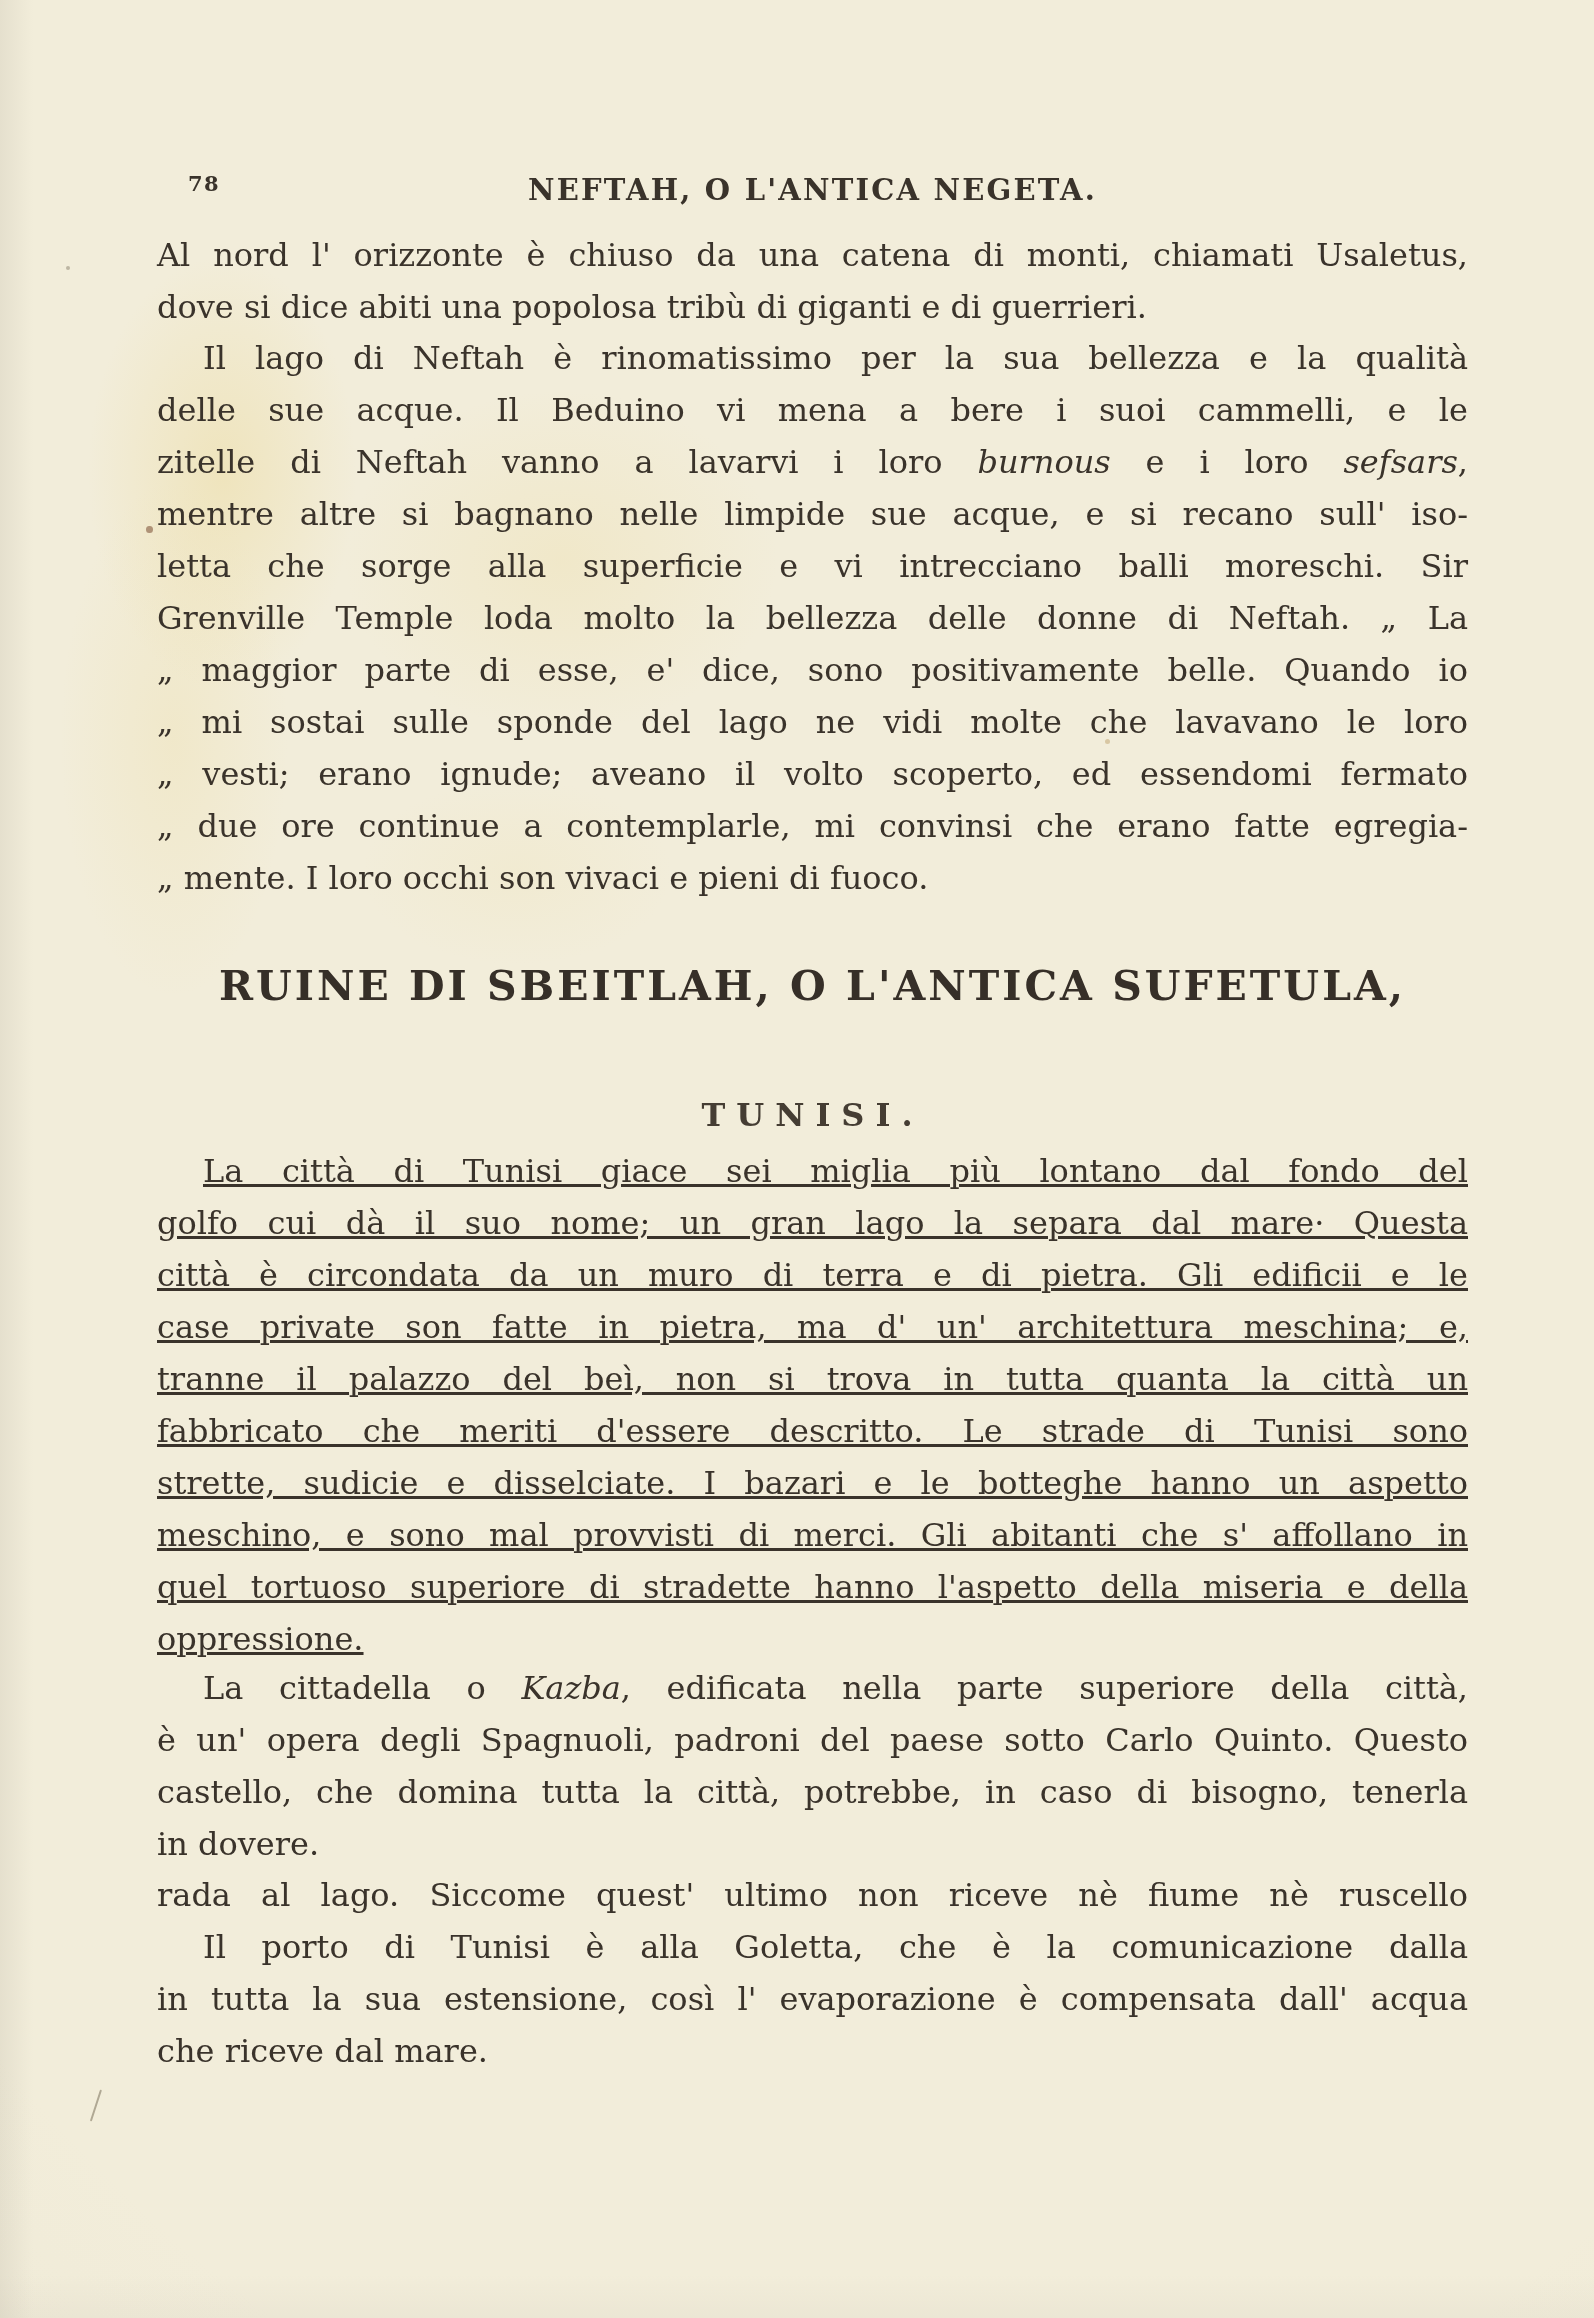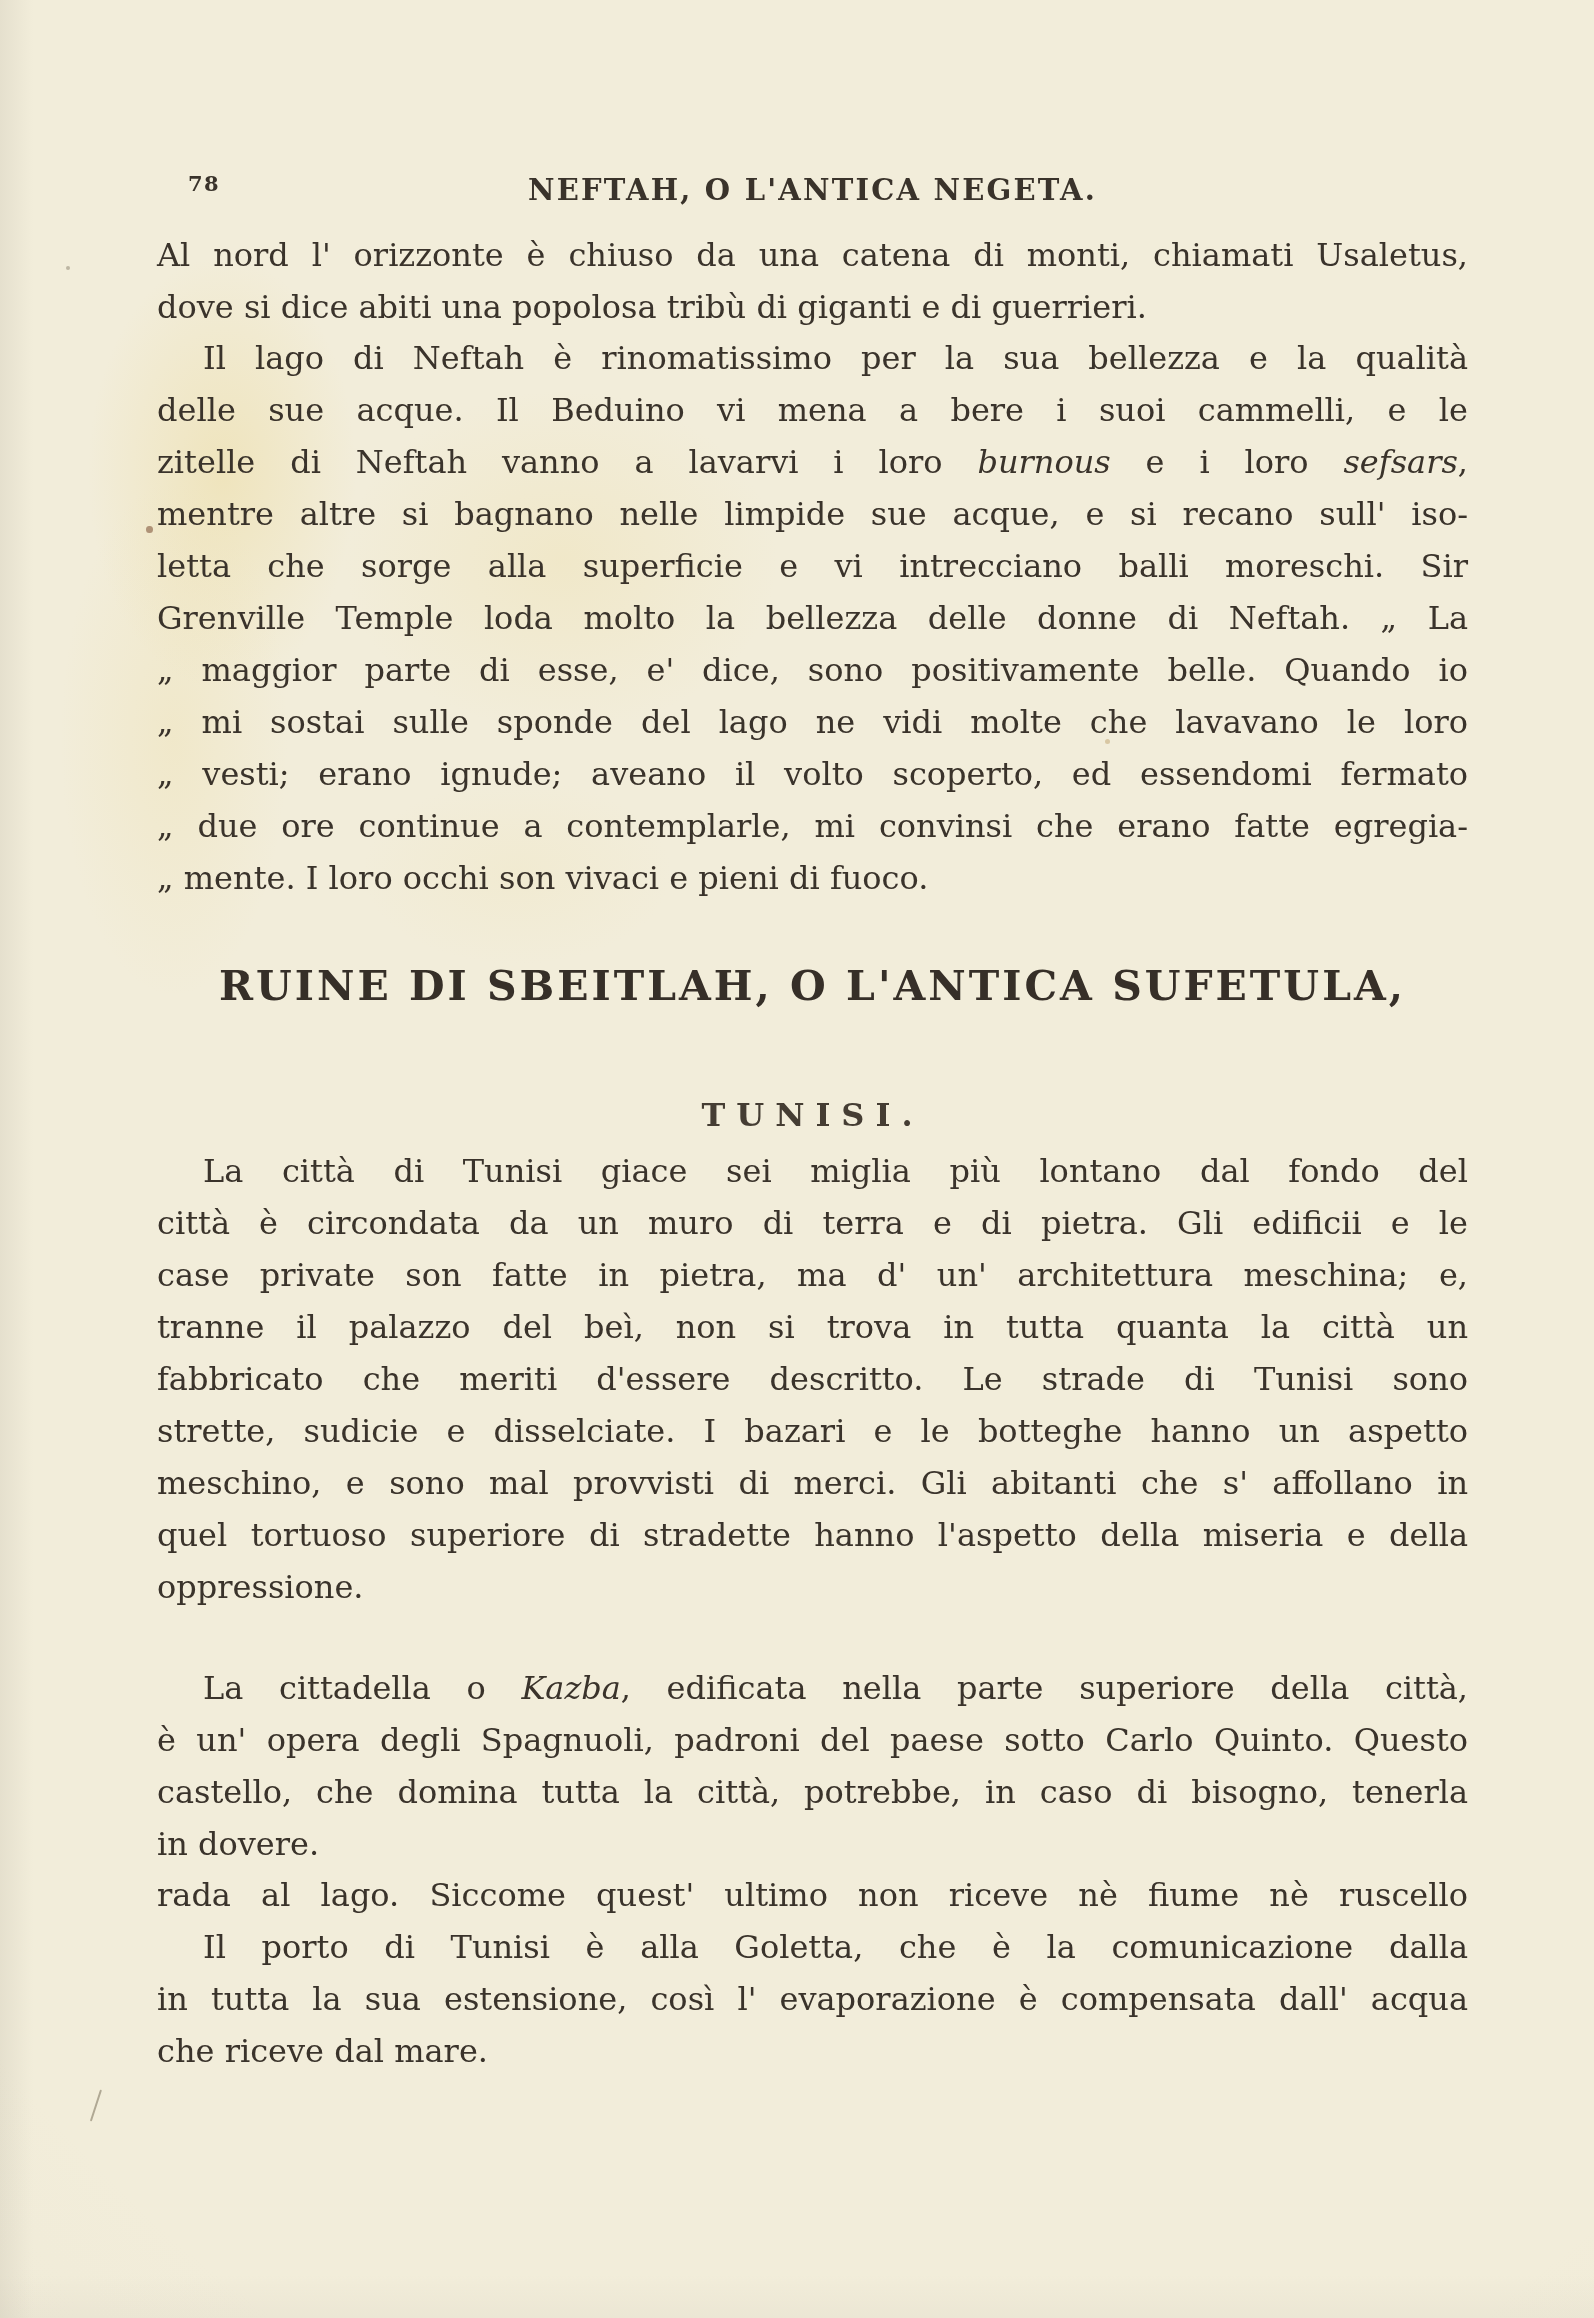--- a/index.html
+++ b/index.html
@@ -39,21 +39,21 @@
     text-align:center;
     font-size:29px; font-weight:bold; letter-spacing:2.2px;
   }
   
   .text-column{
     position:absolute; left:157px; top:0; width:1311px; height:2319px;
   }
   .para{ position:absolute; left:0; width:100%; }
   .p0{ top:229px; }
   .p1{ top:332px; }
-  .p2{ top:1145px; }
+  .p2{ top:1145px;text-decoration:underline; }
   .p3{ top:1662px; }
   .p4{ top:1869px; }
   .line{
     height:52px; line-height:52px;
     font-size:32px;
     text-align:justify; text-align-last:justify;
     white-space:normal;
   }
   .line.last{ text-align-last:left; }
   .line.indent{ text-indent:46px; }
@@ -104,20 +104,21 @@
         <div class="line">letta che sorge alla superficie e vi intrecciano balli moreschi. Sir</div>
         <div class="line">Grenville Temple loda molto la bellezza delle donne di Neftah. „ La</div>
         <div class="line">„ maggior parte di esse, e' dice, sono positivamente belle. Quando io</div>
         <div class="line">„ mi sostai sulle sponde del lago ne vidi molte che lavavano le loro</div>
         <div class="line">„ vesti; erano ignude; aveano il volto scoperto, ed essendomi fermato</div>
         <div class="line">„ due ore continue a contemplarle, mi convinsi che erano fatte egregia-</div>
         <div class="line last">„ mente. I loro occhi son vivaci e pieni di fuoco.</div>
       </div>
       <div class="para p2">
         <div class="line indent">La città di Tunisi giace sei miglia più lontano dal fondo del</div>
+        <div class="line">golfo cui dà il suo nome; un gran lago la separa dal mare· Questa</div>
         <div class="line">città è circondata da un muro di terra e di pietra. Gli edificii e le</div>
         <div class="line">case private son fatte in pietra, ma d' un' architettura meschina; e,</div>
         <div class="line">tranne il palazzo del beì, non si trova in tutta quanta la città un</div>
         <div class="line">fabbricato che meriti d'essere descritto. Le strade di Tunisi sono</div>
         <div class="line">strette, sudicie e disselciate. I bazari e le botteghe hanno un aspetto</div>
         <div class="line">meschino, e sono mal provvisti di merci. Gli abitanti che s' affollano in</div>
         <div class="line">quel tortuoso superiore di stradette hanno l'aspetto della miseria e della</div>
         <div class="line last">oppressione.</div>
       </div>
       <div class="para p3">

